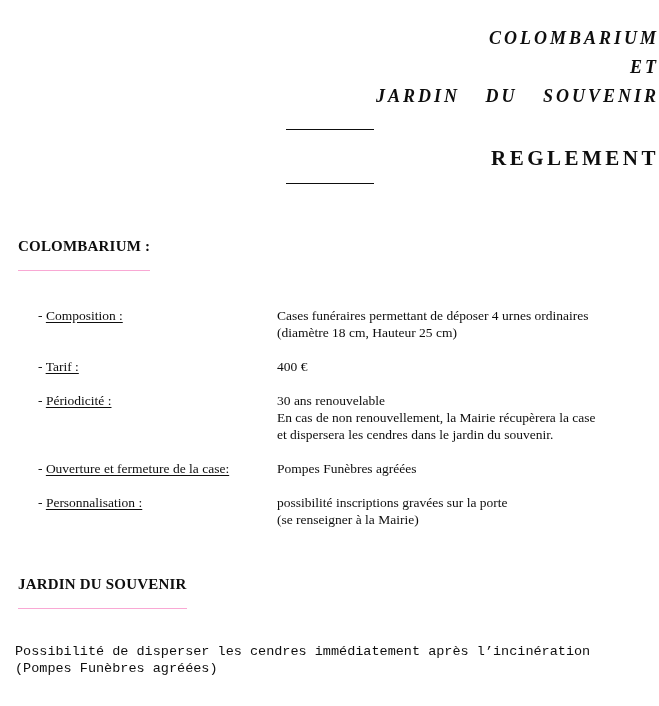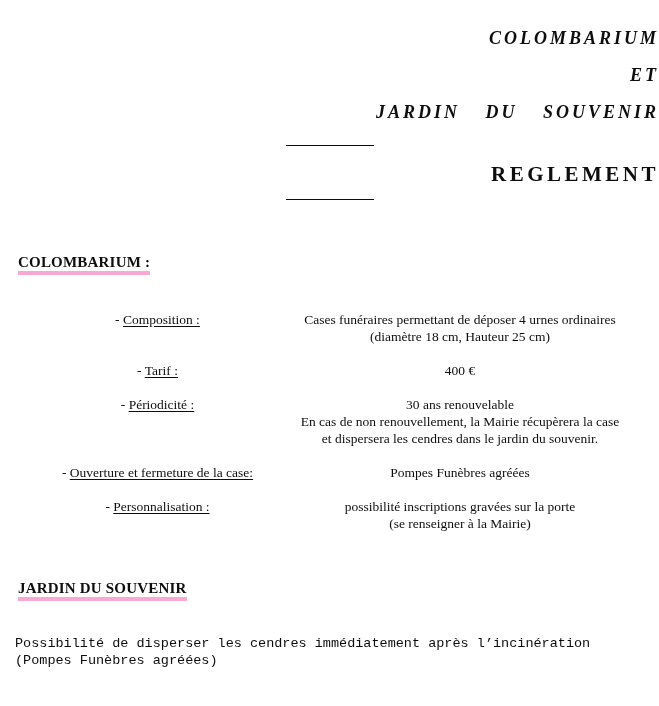--- a/index.html
+++ b/index.html
@@ -15,21 +15,21 @@
 
   
   .title-block { text-align: right; padding-top: 28px; }
   .title-line {
     font-size: 18px;
     font-weight: bold;
     font-style: italic;
     letter-spacing: 3px;
     line-height: 21px;
   }
-  .title-line + .title-line { margin-top: 16px; font-style: italic; }
+  .title-line + .title-line { margin-top: 8px; font-style: italic; }
   .title-line.wide-words { word-spacing: 18px; }
 
   .rule {
     width: 88px;
     border: 0;
     border-top: 1px solid #0e0e0e;
     margin: 22px auto 0 auto;
     height: 0;
   }
   .rule.below-subtitle { margin-top: 16px; }
@@ -45,38 +45,37 @@
   
   .section-heading {
     margin: 0;
     font-size: 15px;
     font-weight: bold;
     letter-spacing: 0.2px;
     line-height: 18px;
   }
   .section-heading .h-underline {
     display: inline-block;
-    border-bottom: 4px solid #f9a8d4;
-    padding-bottom: 0;
+    border-bottom: 1px solid #f9a8d4;
+    padding-bottom: 15px;
   }
   .section-colombarium-heading { margin: 53px 0 0 18px; }
   .section-jardin-heading { margin: 47px 0 0 18px; }
 
   
   .items { margin: 36px 0 0 38px; font-size: 13.5px; }
   .item-row {
     display: grid;
     grid-template-columns: 239px 1fr;
     margin-bottom: 17px;
     line-height: 17px;
-    text-align: center;
   }
   .item-label { white-space: nowrap; }
   .item-label .u { text-decoration: underline; text-underline-offset: 2px; }
-  .item-value { padding-right: 24px; margin-left: 8px; }
+  .item-value { padding-right: 24px; }
 
   
   .paragraphs { margin: 34px 8px 0 15px; font-size: 13.5px; font-family: Liberation Mono, monospace; }
   .paragraph { line-height: 17px; margin: 0; }
   .paragraph + .paragraph { margin-top: 17px; }
 </style>
 </head>
 <body>
 
 <div class="page">

